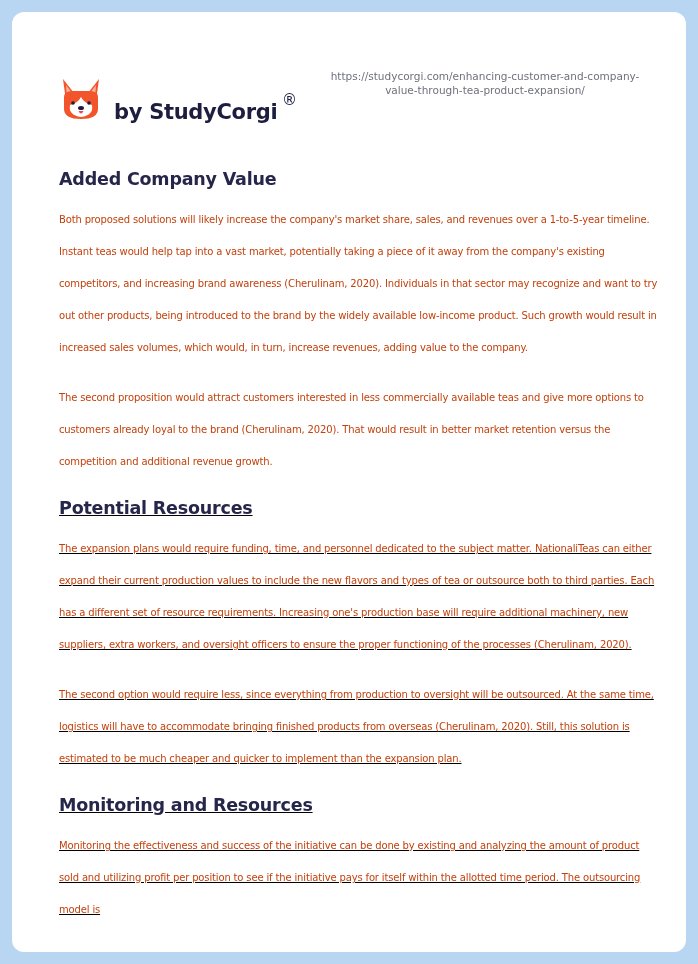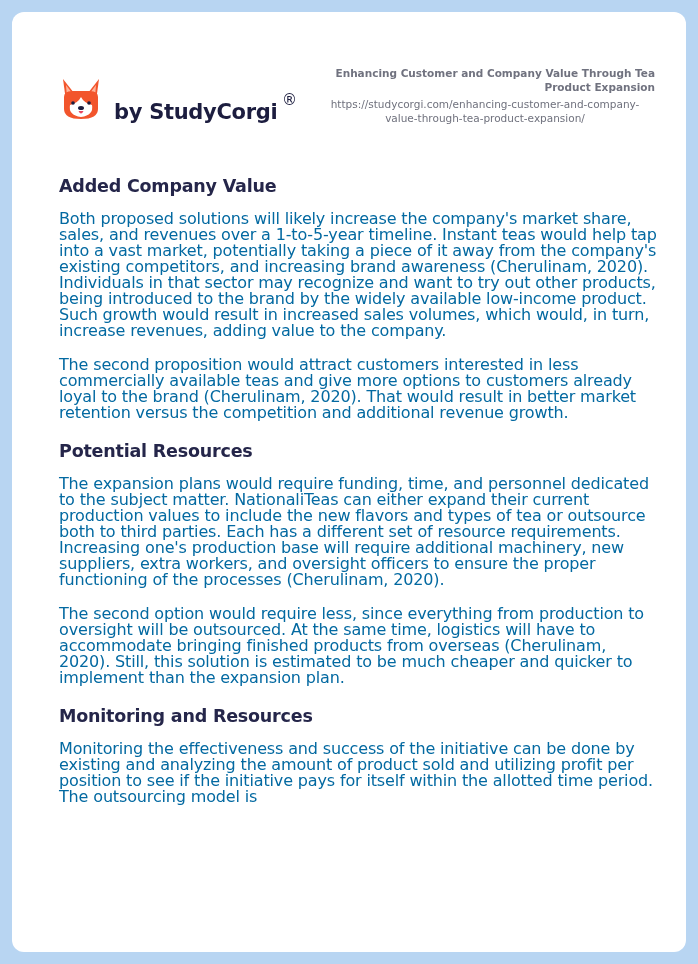--- a/index.html
+++ b/index.html
@@ -74,41 +74,41 @@
       margin-top: 3px;
       font-family: "DejaVu Sans", sans-serif;
       font-size: 10.5px;
       line-height: 14px;
       color: #6f717d;
       text-align: center;
     }
     .content {
       position: absolute;
       left: 47px;
-      top: 162px;
+      top: 155px;
       width: 600px;
     }
     h2 {
       font-family: "DejaVu Sans", sans-serif;
       font-weight: bold;
       font-size: 17.5px;
       line-height: 24px;
       color: #25264a;
       margin-bottom: 13px;
       letter-spacing: -0.2px;
     }
     p {
       font-family: "DejaVu Sans", sans-serif;
-      font-size: 16px;
-      line-height: 16px;
-      color: #0369a1;
+      font-size: 10px;
+      line-height: 32px;
+      color: #c2410c;
       margin-bottom: 18px;
       letter-spacing: -0.15px;
     }
-    .section + .section { margin-top: 11px; }
+    .section + .section { margin-top: 11px; text-decoration: underline; }
   </style>
 </head>
 <body>
 
 <div class="card">
   <div class="header">
     <div class="logo">
       <svg class="logo-icon" viewBox="0 0 42 46">
 
         <path d="M3 2 L14 16 L6 24 Z" fill="#f2552c"></path>
@@ -124,21 +124,20 @@
         <circle cx="29" cy="26" r="1.8" fill="#1c1d3f"></circle>
 
         <ellipse cx="21" cy="31" rx="3" ry="2" fill="#1c1d3f"></ellipse>
 
         <path d="M18.5 34 Q21 39 23.5 34 Z" fill="#e8455f"></path>
       </svg>
       <span class="logo-text">by StudyCorgi</span>
       <span class="logo-reg">®</span>
     </div>
     <div class="header-right">
-      <div class="doc-title">Enhancing Customer and Company Value Through Tea Product Expansion</div>
       <div class="doc-url">https://studycorgi.com/enhancing-customer-and-company-value-through-tea-product-expansion/</div>
     </div>
   </div>
 
   <div class="content">
     <div class="section">
       <h2>Added Company Value</h2>
       <p>Both proposed solutions will likely increase the company's market share, sales, and revenues over a 1-to-5-year timeline. Instant teas would help tap into a vast market, potentially taking a piece of it away from the company's existing competitors, and increasing brand awareness (Cherulinam, 2020). Individuals in that sector may recognize and want to try out other products, being introduced to the brand by the widely available low-income product. Such growth would result in increased sales volumes, which would, in turn, increase revenues, adding value to the company.</p>
       <p>The second proposition would attract customers interested in less commercially available teas and give more options to customers already loyal to the brand (Cherulinam, 2020). That would result in better market retention versus the competition and additional revenue growth.</p>
     </div>

